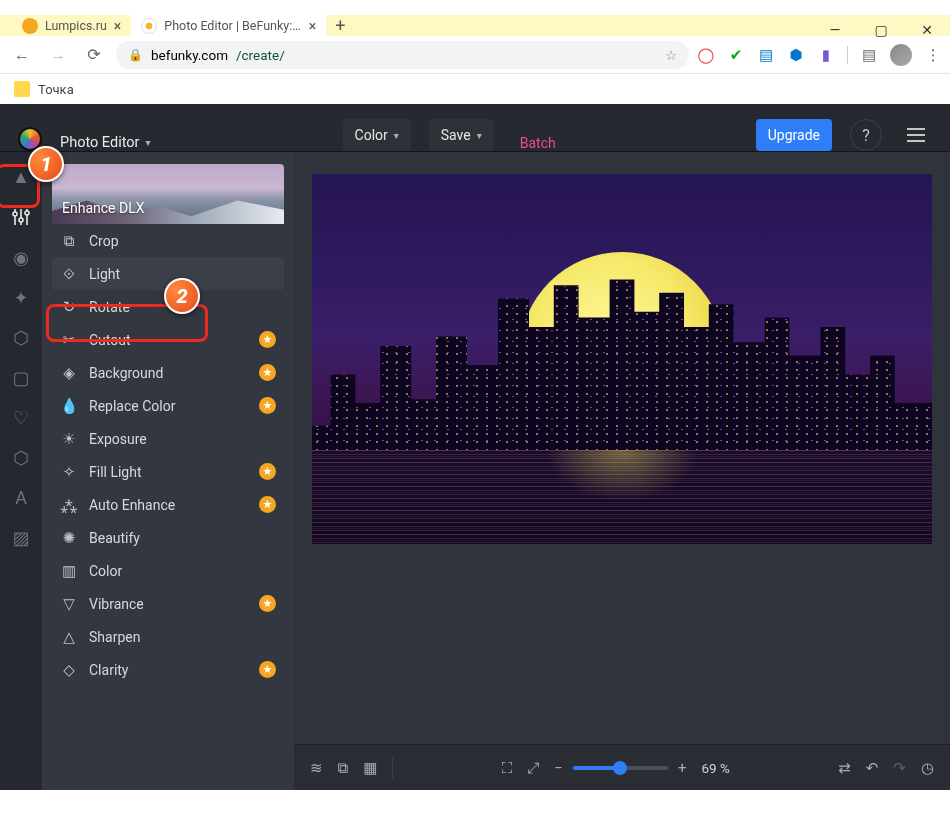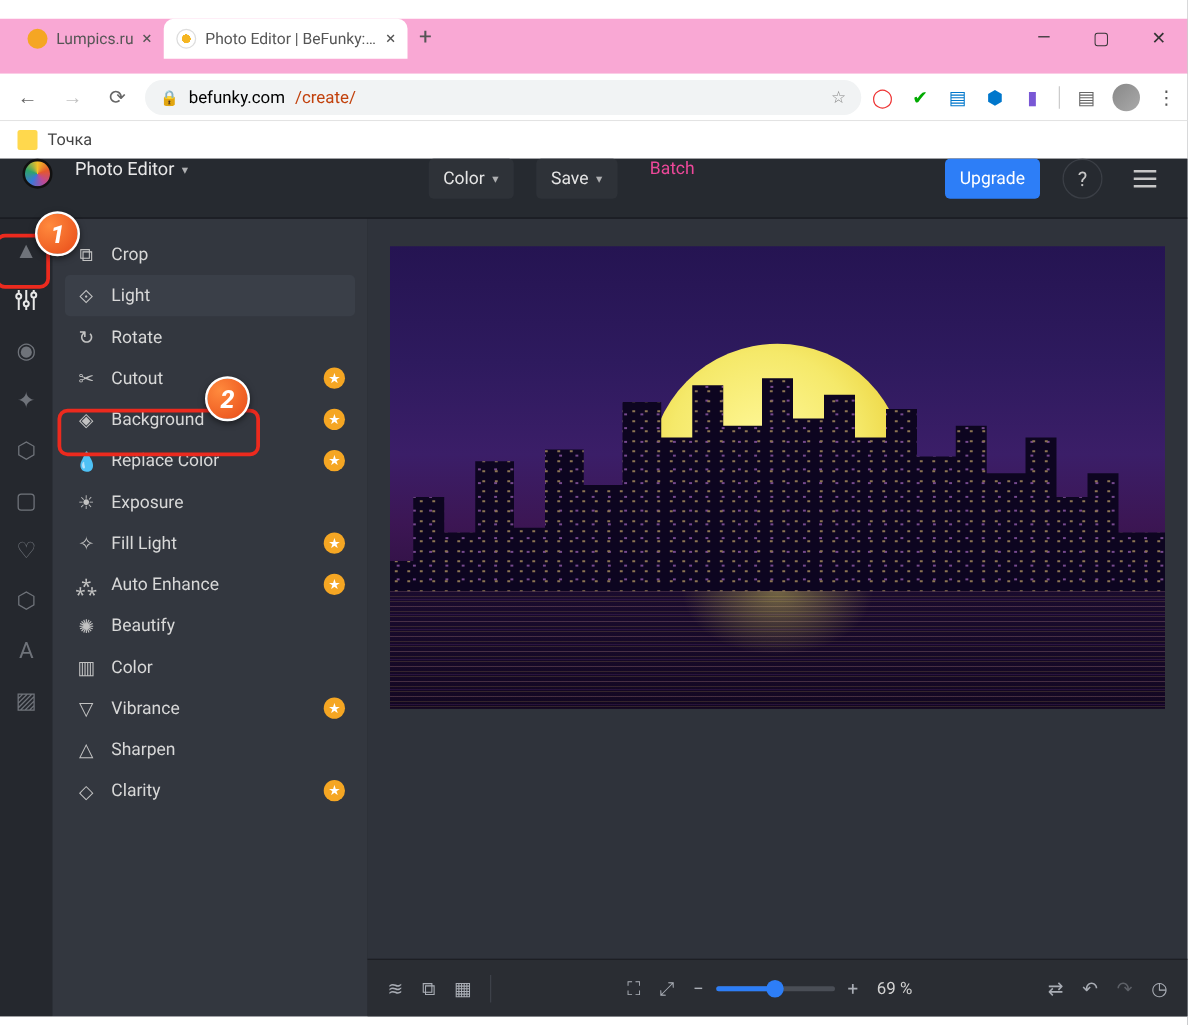--- a/index.html
+++ b/index.html
@@ -1,43 +1,43 @@
 <!DOCTYPE html>
 <html><head>
 <meta charset="utf-8">
 <style>
 *{margin:0;padding:0;box-sizing:border-box;font-family:-apple-system,BlinkMacSystemFont,"Segoe UI",Roboto,sans-serif}
 body{width:950px;height:820px;background:#fff;overflow:hidden;color:#ccc}
 
 .win-top{height:15px;background:#fff}
-.tabbar{height:44px;background:#f9a8d4;display:flex;align-items:flex-start;padding-left:12px}
+.tabbar{height:21px;background:#fef9c3;display:flex;align-items:center;padding-left:12px}
 .tab{height:32px;display:flex;align-items:center;padding:0 10px;font-size:12.5px;color:#555;border-radius:8px 8px 0 0;max-width:195px;gap:7px}
 .tab.active{background:#fff}
 .tab-favicon{width:16px;height:16px;border-radius:50%}
 .tab-title{white-space:nowrap;overflow:hidden;text-overflow:ellipsis;flex:1}
 .tab-close{color:#555;font-size:14px}
 .newtab{width:28px;height:28px;display:flex;align-items:center;justify-content:center;color:#555;font-size:18px}
 .winbtns{margin-left:auto;display:flex;align-self:flex-start}
 .winbtn{width:46px;height:30px;display:flex;align-items:center;justify-content:center;color:#333;font-size:14px}
 
 .addrbar{height:38px;background:#fff;display:flex;align-items:center;padding:0 8px;gap:8px;border-bottom:1px solid #e3e3e3}
 .navbtn{width:28px;height:28px;display:flex;align-items:center;justify-content:center;color:#666;font-size:16px}
 .url{flex:1;height:28px;background:#f1f3f4;border-radius:14px;display:flex;align-items:center;padding:0 12px;gap:8px;font-size:13.5px;color:#333}
 .url .lock{font-size:12px;color:#666}
 .url .domain{color:#000000}
-.url .path{color:#c2410c}
+.url .path{color:#14532d}
 .ext-icons{display:flex;align-items:center;gap:12px}
 .ext-i{width:18px;height:18px;display:flex;align-items:center;justify-content:center;font-size:15px}
 .avatar{width:22px;height:22px;border-radius:50%;background:linear-gradient(135deg,#888,#aaa)}
 
 .bkbar{height:30px;background:#fff;display:flex;align-items:center;padding:0 14px;font-size:13px;color:#444}
 .bk-ico{width:16px;height:16px;background:#ffd84d;border-radius:2px;margin-right:8px}
 
 .app{position:relative;height:686px;background:#262a30;display:flex;flex-direction:column}
-.appbar{height:48px;background:#262a30;border-bottom:1px solid #13151a;display:flex;align-items:flex-start;padding:0 18px;gap:18px}
+.appbar{height:48px;background:#262a30;border-bottom:1px solid #13151a;display:flex;align-items:flex-end;padding:0 18px;gap:18px}
 .logo{width:24px;height:24px;border-radius:50%;background:conic-gradient(#f4c026,#e4572e,#bb4999,#3b78d8,#2ea36b,#f4c026);border:2px solid #111}
 .modesel{color:#e9e9e9;font-size:14.5px;display:flex;align-items:center;gap:6px}
 .spacer{flex:1}
 .btn{height:32px;padding:0 12px;background:#2e3238;color:#e5e5e5;border-radius:4px;font-size:14px;display:flex;align-items:center;gap:6px}
 .btn.up{background:#2d7ef7;color:#fff}
 .icbtn{width:32px;height:32px;display:flex;align-items:center;justify-content:center;color:#c7c7c7;border:1px solid #3b3f46;border-radius:50%}
 .ham{width:32px;height:32px;display:flex;flex-direction:column;align-items:center;justify-content:center;gap:4px}
 .ham span{width:18px;height:2px;background:#c7c7c7}
 .appbody{display:flex;flex:1;min-height:0}
 
@@ -179,20 +179,23 @@
       <div class="rail-i">✦</div>
       <div class="rail-i">⬡</div>
       <div class="rail-i">▢</div>
       <div class="rail-i">♡</div>
       <div class="rail-i">⬡</div>
       <div class="rail-i">A</div>
       <div class="rail-i">▨</div>
     </div>
 
     <div class="panel">
+      <div class="hero">
+          <span>Enhance DLX</span>
+        </div>
       <div class="items" id="items">
           <div class="item">
             <span class="iico">⧉</span>
             <span>Crop</span>
           </div>
           <div class="item hl">
             <span class="iico">⟐</span>
             <span>Light</span>
           </div>
           <div class="item">

